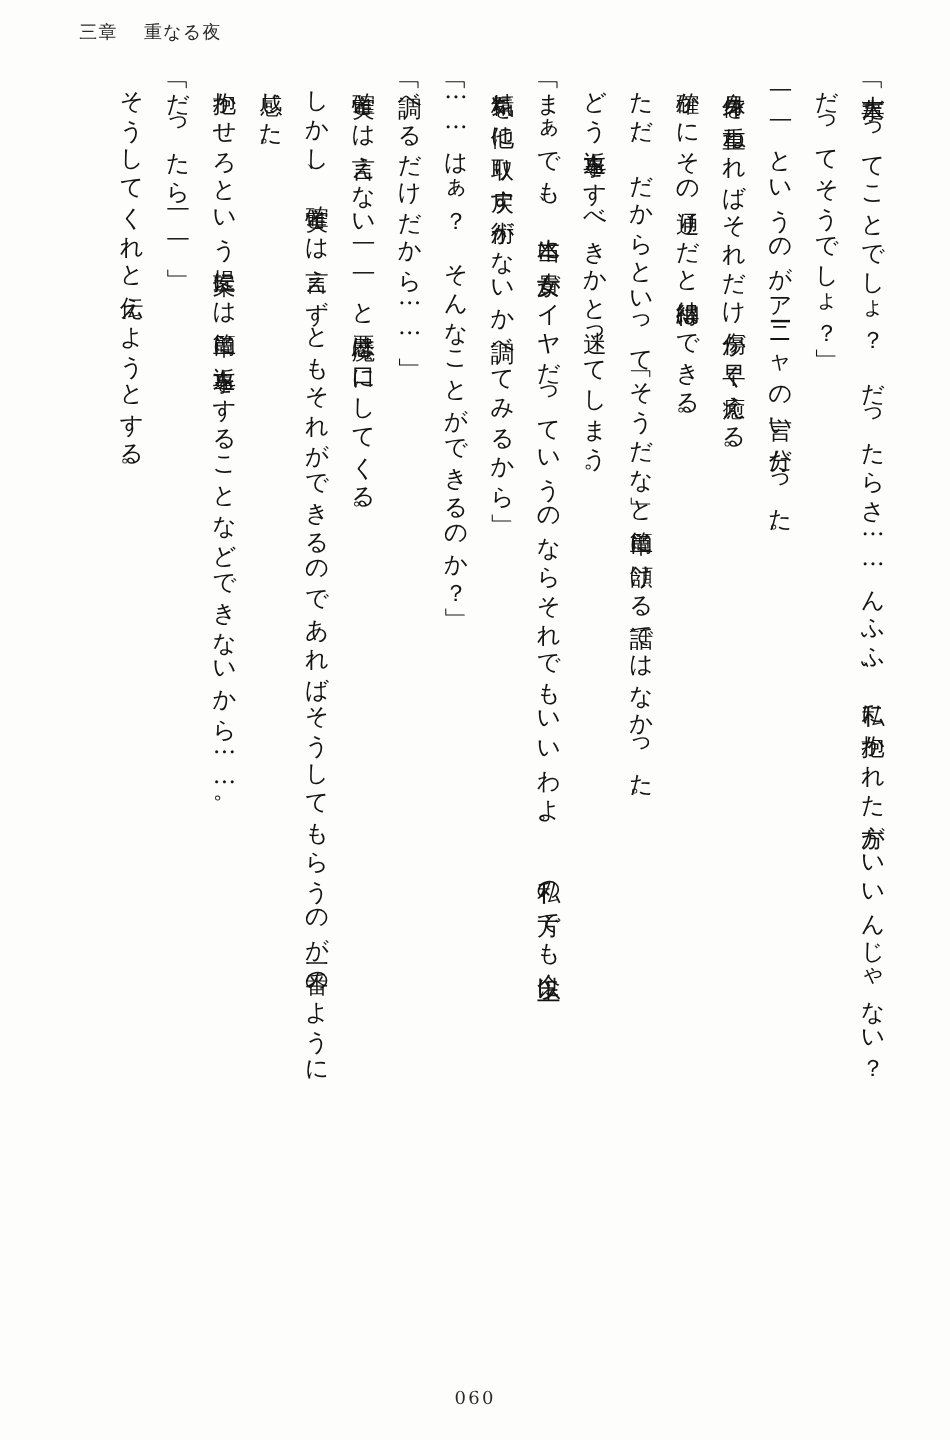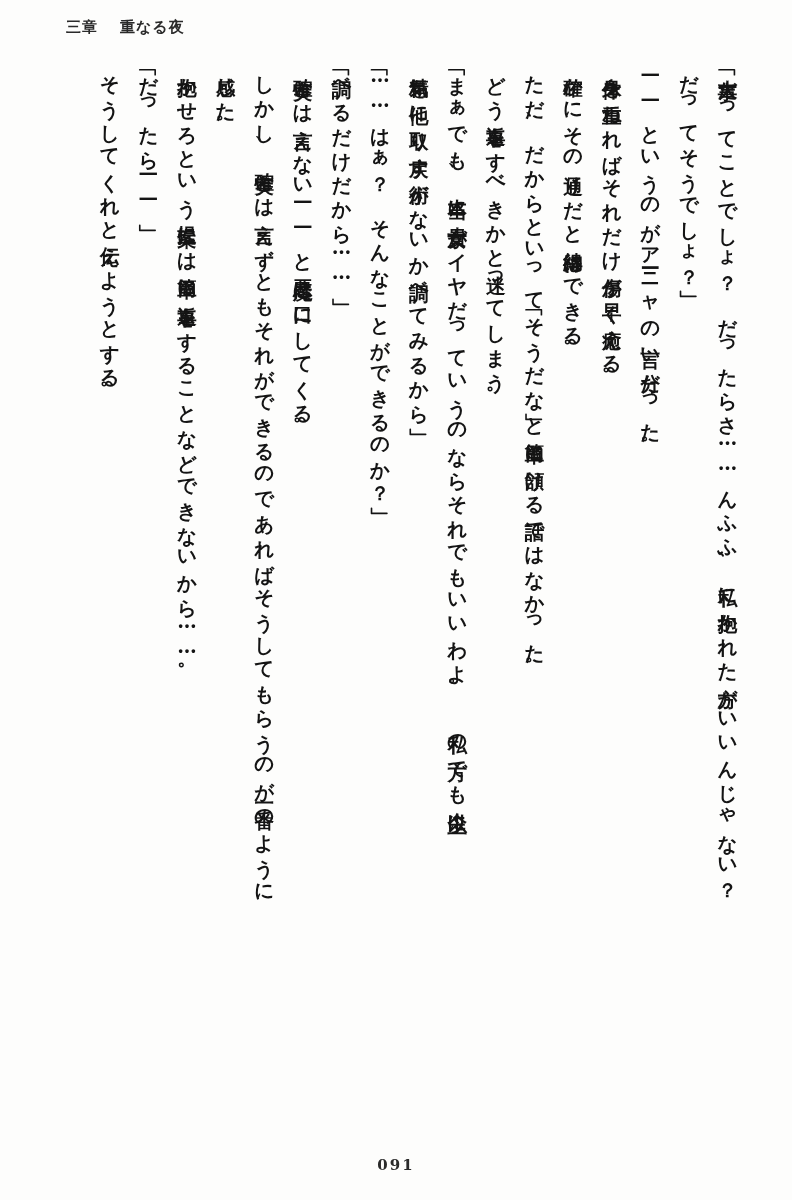--- a/index.html
+++ b/index.html
@@ -14,21 +14,20 @@
     font-family: "DejaVu Serif", "Liberation Serif", serif;
     color: #1a1a1a;
     overflow: hidden;
   }
   .page {
     position: absolute;
     inset: 0;
     width: 792px;
     height: 1200px;
     background: #fdfdfc;
-    font-weight: bold;
   }
   
   .running-header {
     position: absolute;
     top: 18px;
     left: 66px;
     font-size: 15px;
     letter-spacing: 1px;
     color: #2a2a2a;
     white-space: nowrap;
@@ -91,15 +90,15 @@
     <p>「……はぁ？　そんなことができるのか？」</p>
     <p>「調べるだけだから……」</p>
     <p>確実とは言えない——と悪魔は口にしてくる。</p>
     <p>しかし、確実とは言えずともそれができるのであればそうしてもらうのが一番のように</p>
     <p>感じた。</p>
     <p>抱かせろという提案には簡単に返事をすることなどできないから……。</p>
     <p>「だったら——」</p>
     <p>そうしてくれと伝えようとする。</p>
   </div>
 
-  <div class="folio">091</div>
+  <div class="folio">060</div>
 
 </div>
 
 </body></html>

